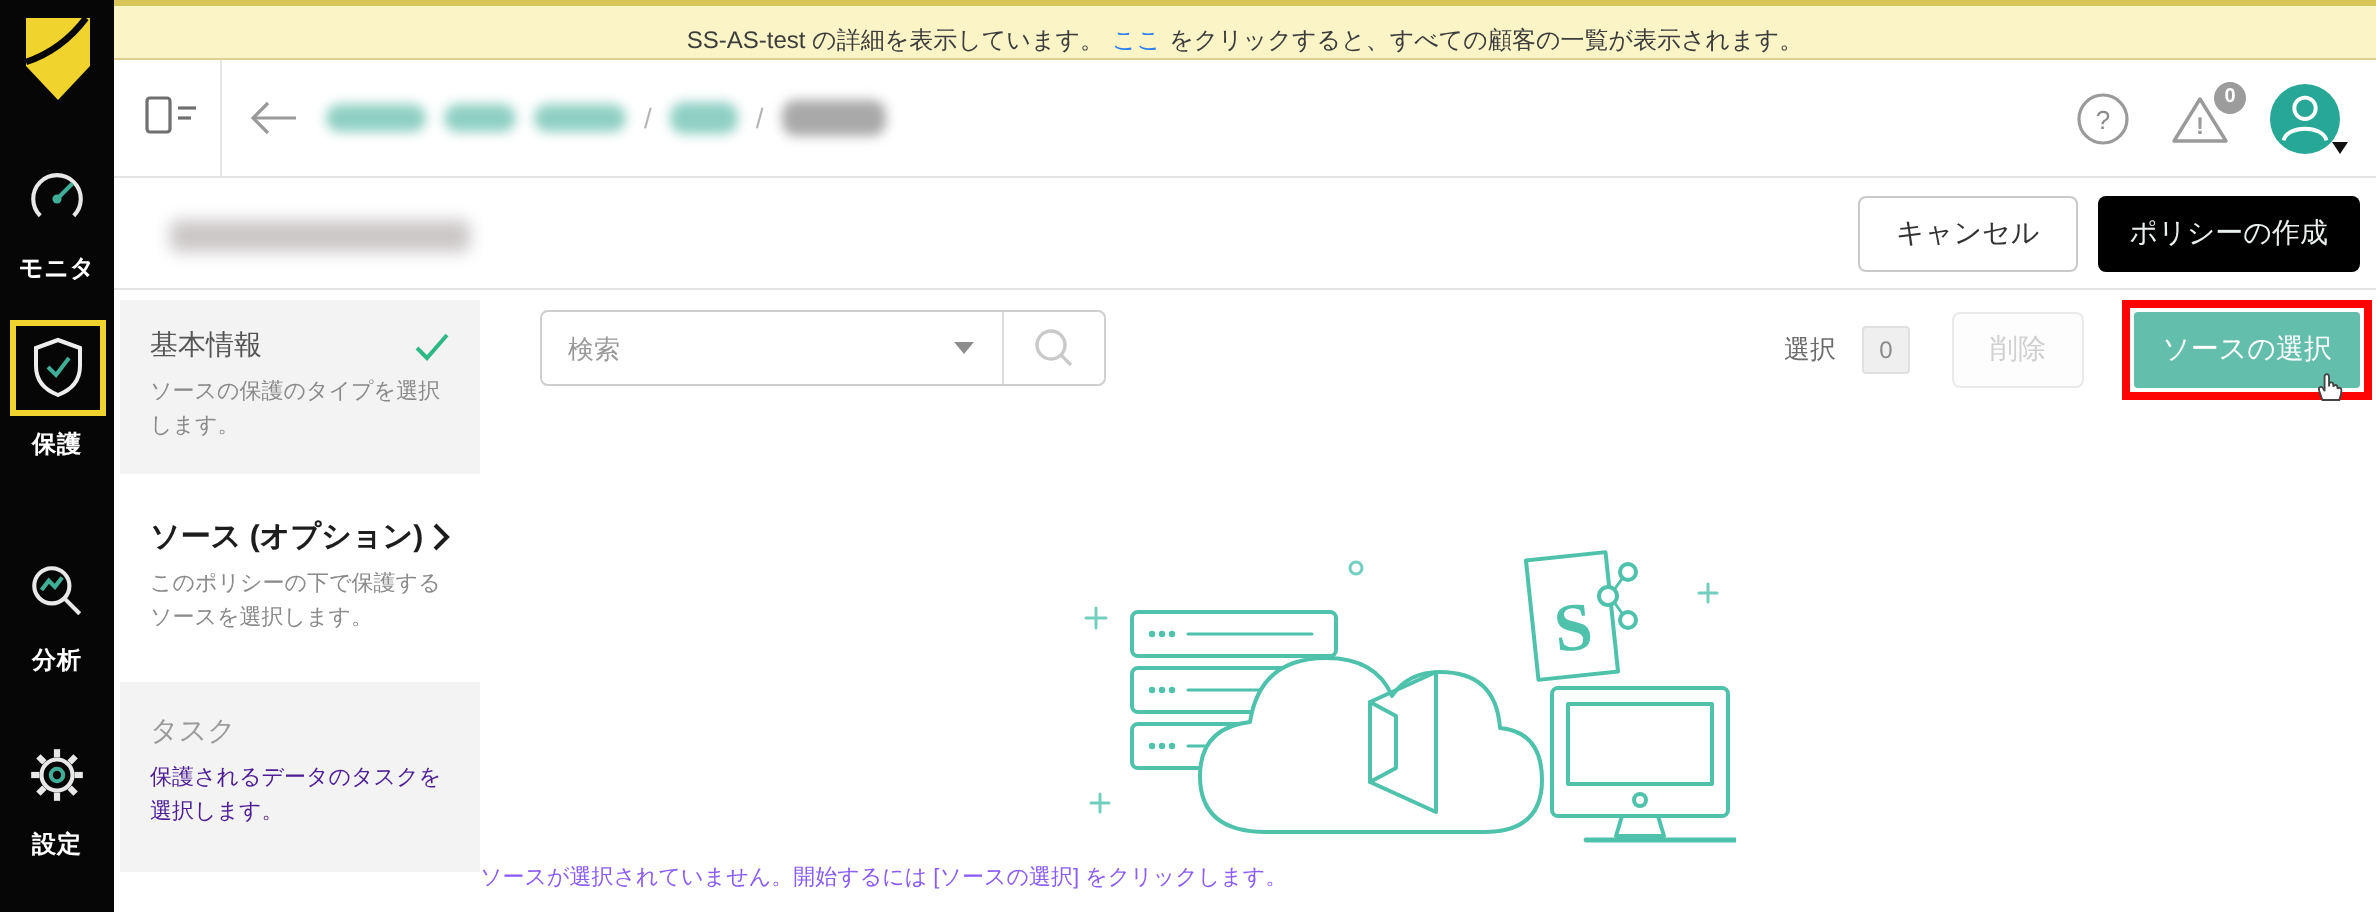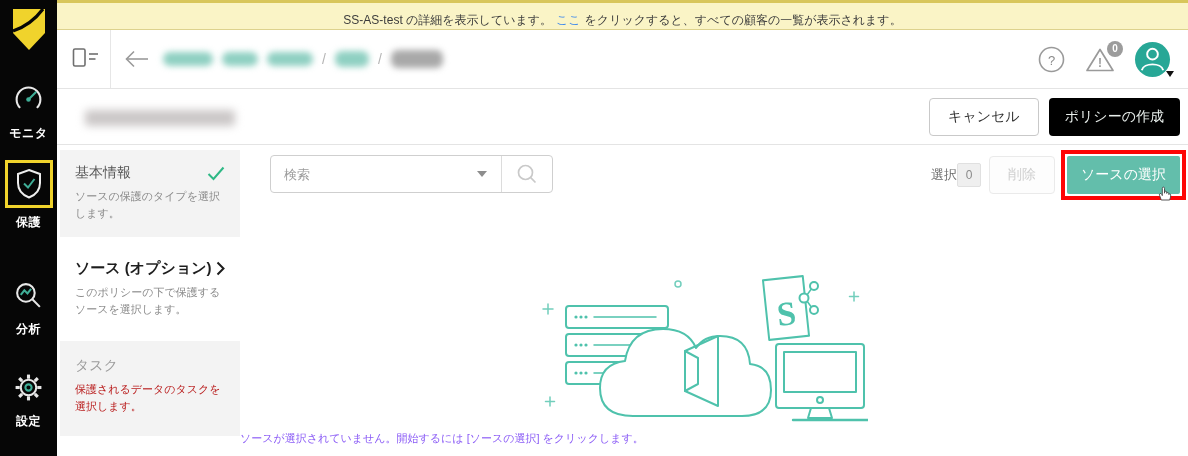--- a/index.html
+++ b/index.html
@@ -49,31 +49,31 @@
   .steps-panel { position:absolute; left:60px; top:150px; width:180px; }
   .step { padding:14px 15px; margin-bottom:2px; cursor:pointer; }
   .step.complete { background:#f3f3f3; }
   .step.active { background:#fff; padding:20px 15px; }
   .step.pending { background:#f3f3f3; padding:16px 15px 20px; }
   .step-title-row { display:flex; justify-content:space-between; align-items:center; }
   .step-title { font-size:14px; color:#555; }
   .step.active .step-title { font-size:15px; font-weight:bold; color:#1d1d1d; }
   .step.pending .step-title { color:#9b9b9b; }
   .step-desc { margin-top:7px; font-size:11px; line-height:1.55; color:#8a8a8a;font-family:Liberation Mono, monospace; }
-  .step.pending .step-desc { color:#b91c1c; }
+  .step.pending .step-desc { color:#4c1d95; }
 
   
   .search-combo { position:absolute; left:270px; top:155px; width:283px; height:38px; background:#fff; border:1px solid #cfcfcf; border-radius:4px; display:flex; align-items:center; }
   .search-input { flex:1; border:none; outline:none; padding:0 10px 0 13px; font-size:13px; color:#555; background:transparent; font-family:"Liberation Sans",sans-serif; }
   .search-input::placeholder { color:#9a9a9a; opacity:1; }
   .combo-caret { width:0; height:0; border-left:5px solid transparent; border-right:5px solid transparent; border-top:6px solid #8d8d8d; margin-right:14px; cursor:pointer; }
   .combo-div { width:1px; align-self:stretch; background:#dcdcdc; }
   .combo-search { width:50px; display:flex; align-items:center; justify-content:center; cursor:pointer; }
 
-  .selection-controls { position:absolute; right:2px; top:150px; height:50px; display:flex; align-items:center; }
+  .selection-controls { position:absolute; right:2px; top:150px; height:50px; display:flex; align-items:center; gap:13px; }
   .selected-label { font-size:13px; color:#6b6b6b; }
   .count-box { min-width:24px; height:24px; line-height:22px; text-align:center; background:#efefef; border:1px solid #e0e0e0; border-radius:2px; color:#8a8a8a; font-size:12px; padding:0 4px; }
   .btn-delete { min-width:66px; height:38px; background:#fdfdfd; border:1px solid #eaeaea; border-radius:4px; color:#cfcfcf; font-size:14px; margin-left:8px; cursor:default; }
   .red-wrap { position:relative; border:4px solid #fe0505; padding:2px; margin-left:6px; }
   .btn-select-source { width:113px; height:38px; background:#63beab; border:none; border-radius:2px; color:#fff; font-size:14px; cursor:pointer; }
   .cursor-glyph { position:absolute; right:10px; bottom:-6px; }
 
   
   .illustration { position:absolute; left:538px; top:248px; }
   .empty-message { position:absolute; left:240px; right:0; bottom:10px; text-align:left; font-size:11px; color:#8b5cf6; }

